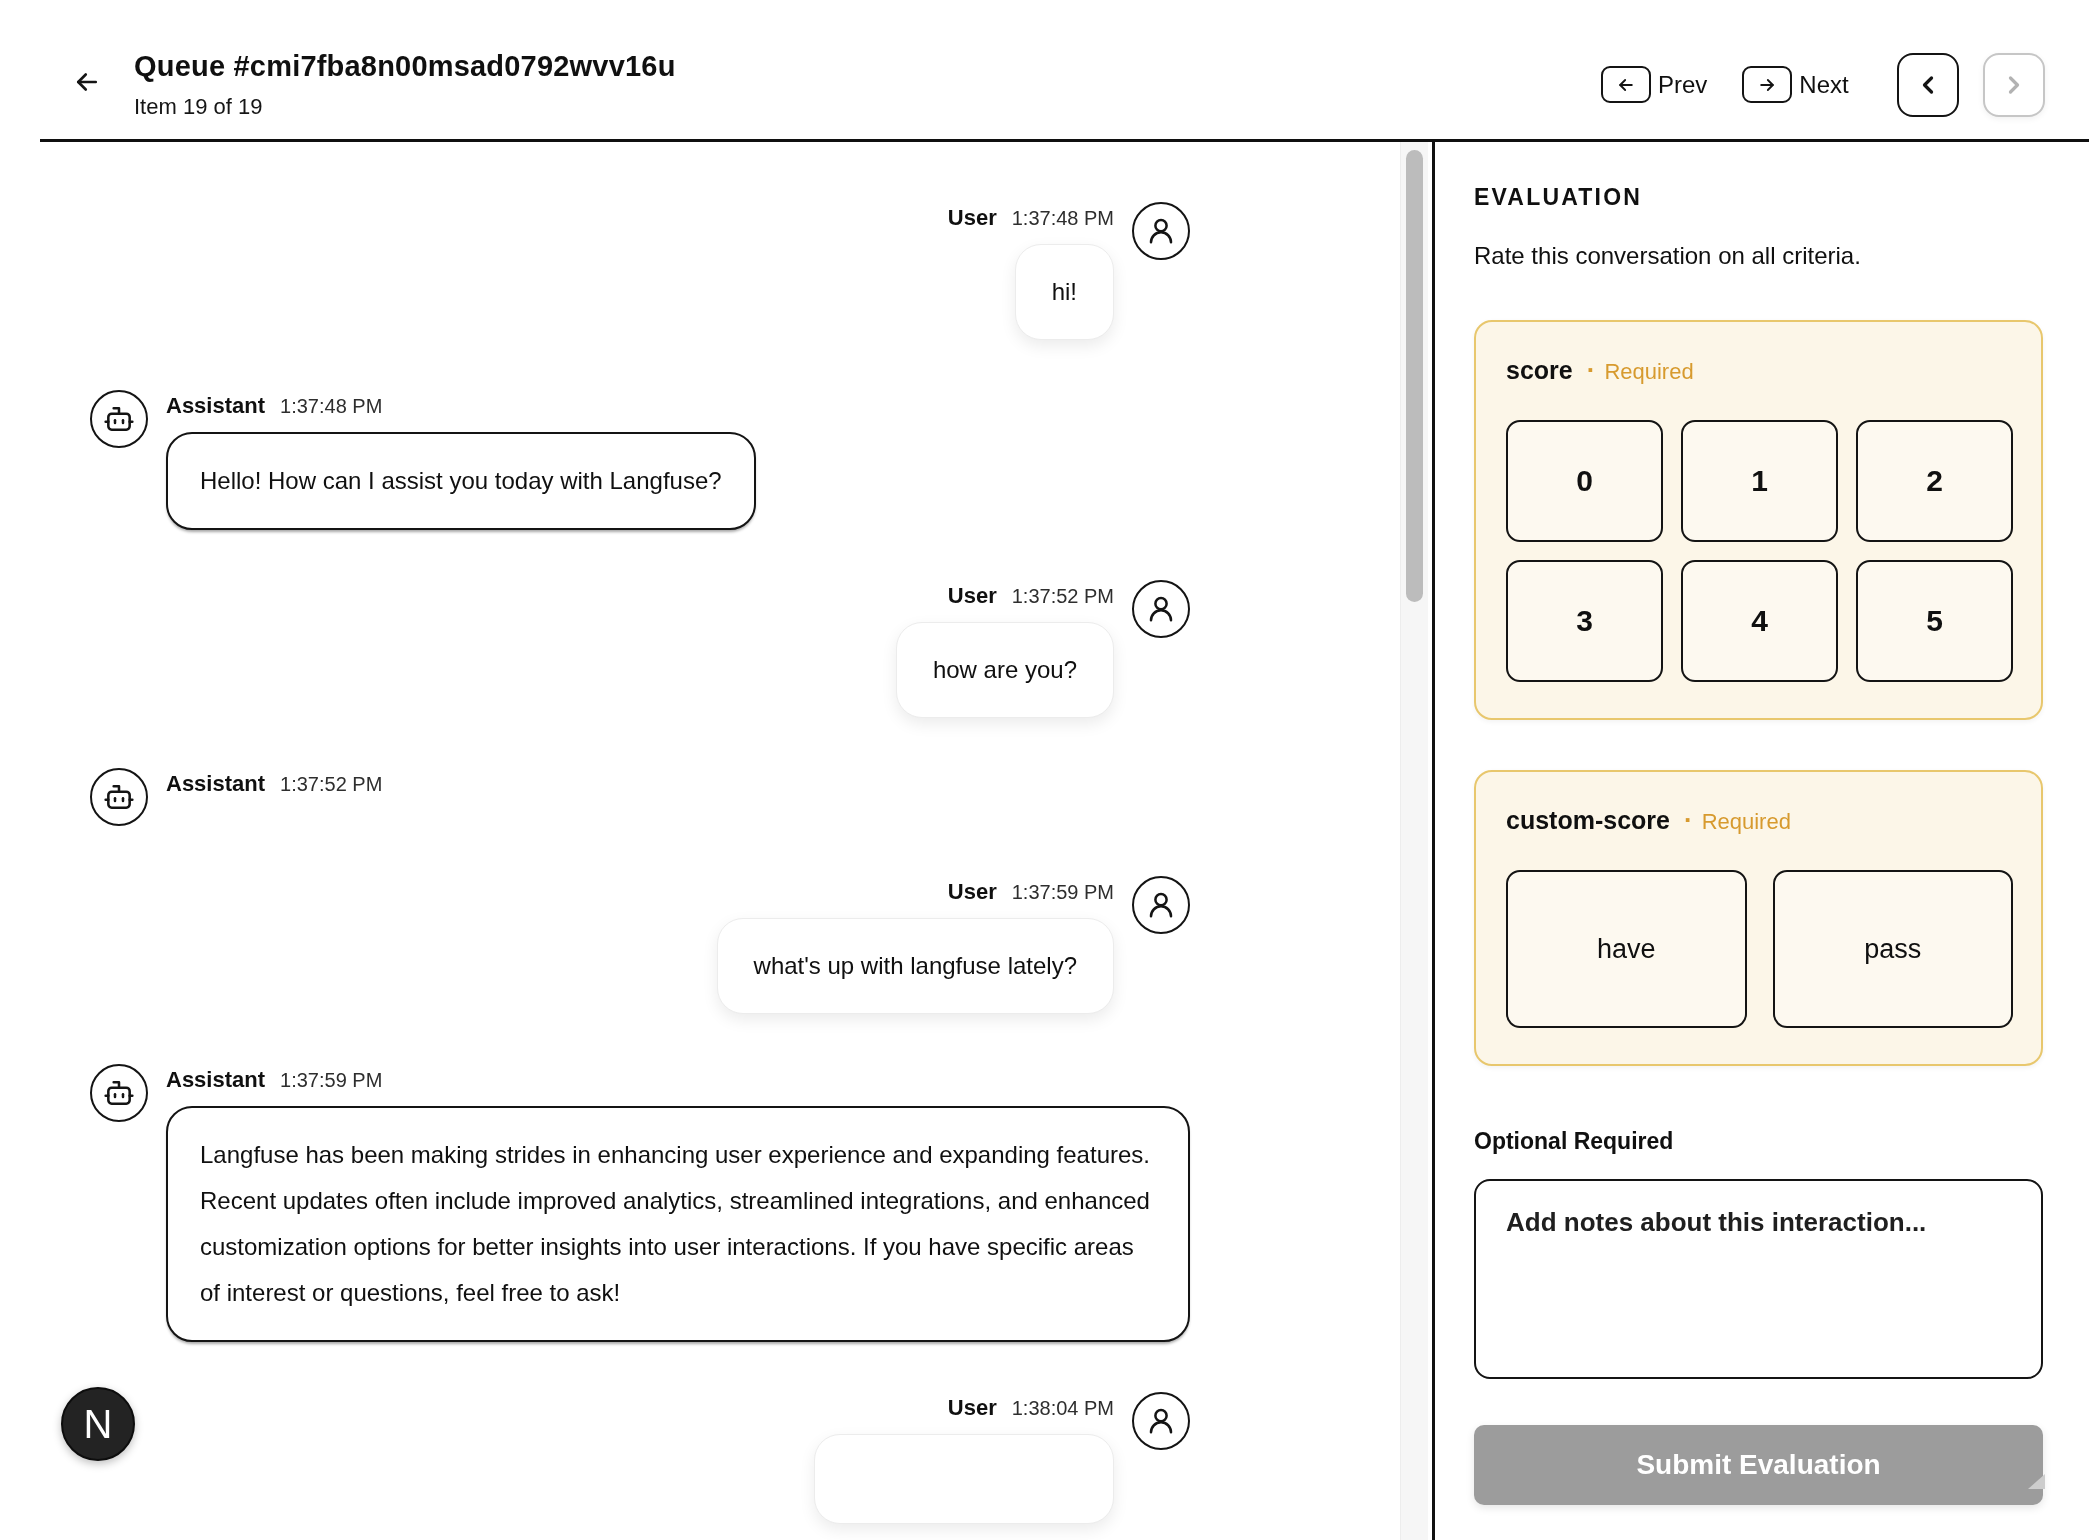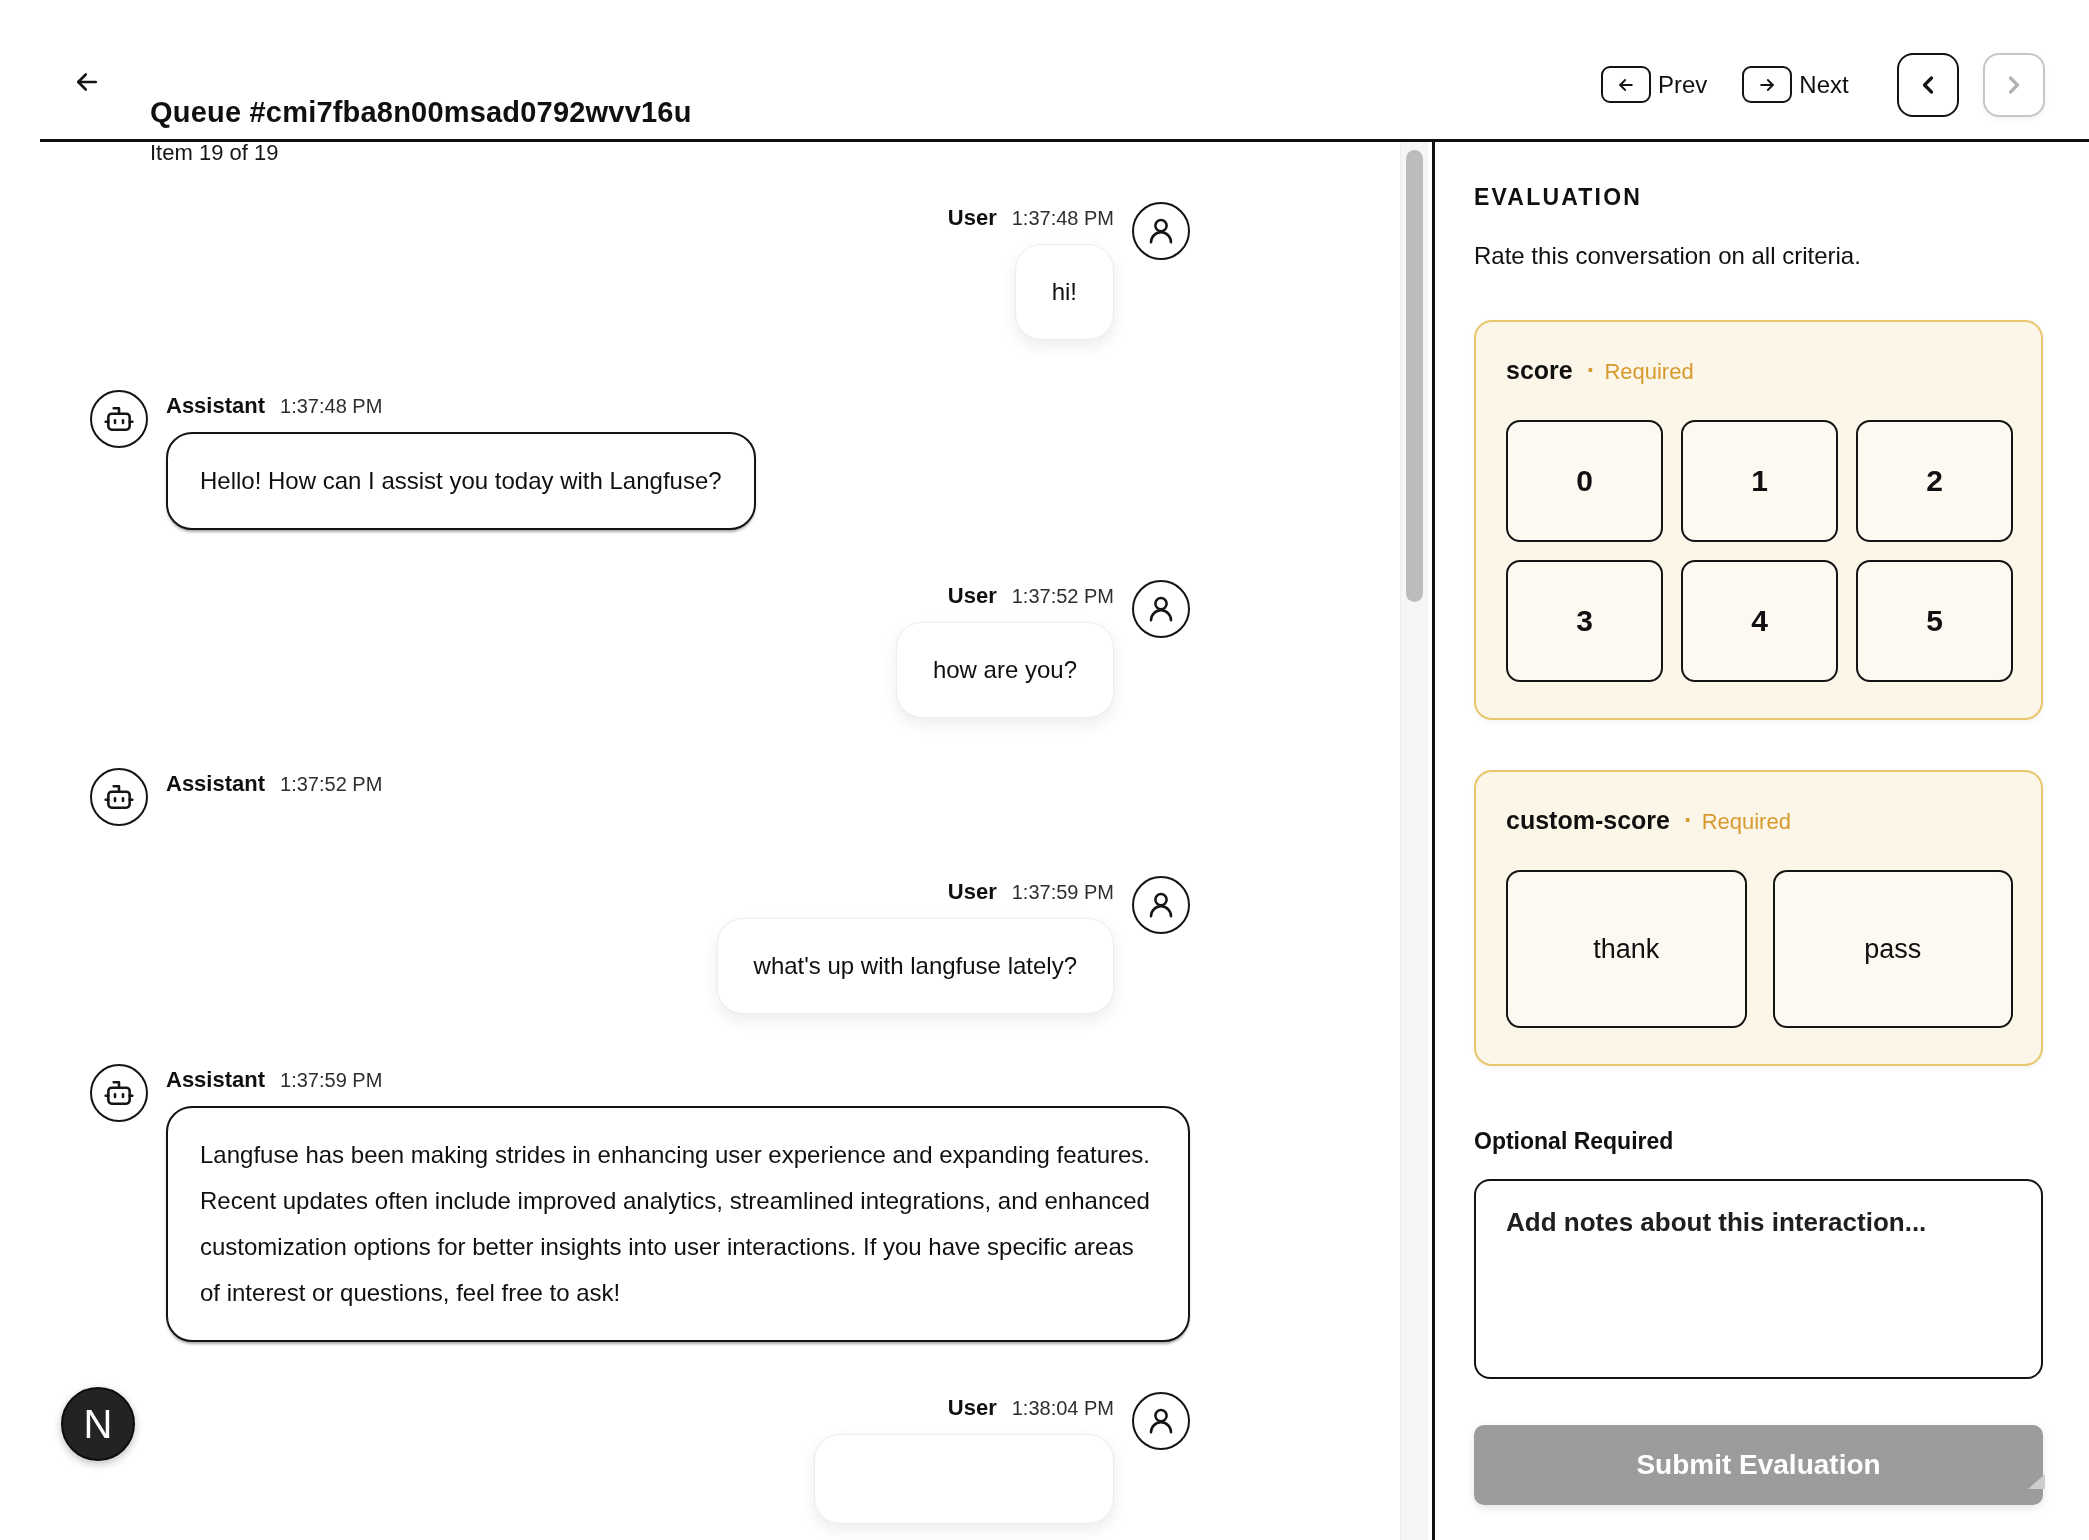--- a/index.html
+++ b/index.html
@@ -8,21 +8,21 @@
   }
   *{box-sizing:border-box; margin:0; padding:0;}
   html,body{width:2089px;height:1540px;overflow:hidden;}
   body{font-family:"Liberation Sans","DejaVu Sans",sans-serif;background:#fff;color:var(--ink);}
   .app{position:relative;width:2089px;height:1540px;overflow:hidden;background:#fff;}
 
   
   .header{position:absolute;left:0;top:0;right:0;height:141px;background:#fff;}
   .header-rule{position:absolute;left:40px;right:0;top:139px;height:3px;background:#101010;}
   .back-btn{position:absolute;left:66px;top:62px;width:42px;height:40px;border:none;background:none;cursor:pointer;display:flex;align-items:center;justify-content:center;}
-  .header-titles{position:absolute;left:150px;top:50px;margin-top:46px;}
+  .header-titles{position:absolute;left:134px;top:50px;}
   .header-title{font-size:29px;font-weight:700;letter-spacing:.2px;}
   .header-sub{margin-top:11px;font-size:22px;color:#161616;}
   .pager{position:absolute;left:1601px;top:66px;display:flex;align-items:center;}
   .mini-btn{width:50px;height:37px;border:2.5px solid #141414;border-radius:9px;background:#fff;display:flex;align-items:center;justify-content:center;cursor:pointer;}
   .pager-label{font-size:24px;margin-left:7px;}
   .pager .gap{width:35px;}
   .big-btns{position:absolute;left:1897px;top:53px;display:flex;gap:24px;}
   .big-btn{width:62px;height:64px;border:2.5px solid #141414;border-radius:16px;background:#fff;display:flex;align-items:center;justify-content:center;cursor:pointer;color:#141414;}
   .big-btn.disabled{border-color:#c6c6c6;color:#b2b2b2;box-shadow:0 2px 6px rgba(0,0,0,.06);}
 
@@ -304,21 +304,21 @@
 
   <div class="crit-card">
     <div class="crit-head">
       <span class="crit-name">custom-score</span>
       <span class="crit-required">
               <span class="dot">·</span>
               <span class="req-text">Required</span>
             </span>
     </div>
     <div class="crit-options cols-2">
-            <button class="opt-btn">thank</button>
+            <button class="opt-btn">have</button>
             <button class="opt-btn">pass</button>
           </div>
   </div>
 </div>
     <div class="comment-label">Optional Required</div>
     <textarea class="comment-box" placeholder="Add notes about this interaction..." style=""></textarea>
     <button class="submit-btn" aria-disabled="true">Submit Evaluation</button>
   </div>
 
   <div class="resize-grip"></div>

